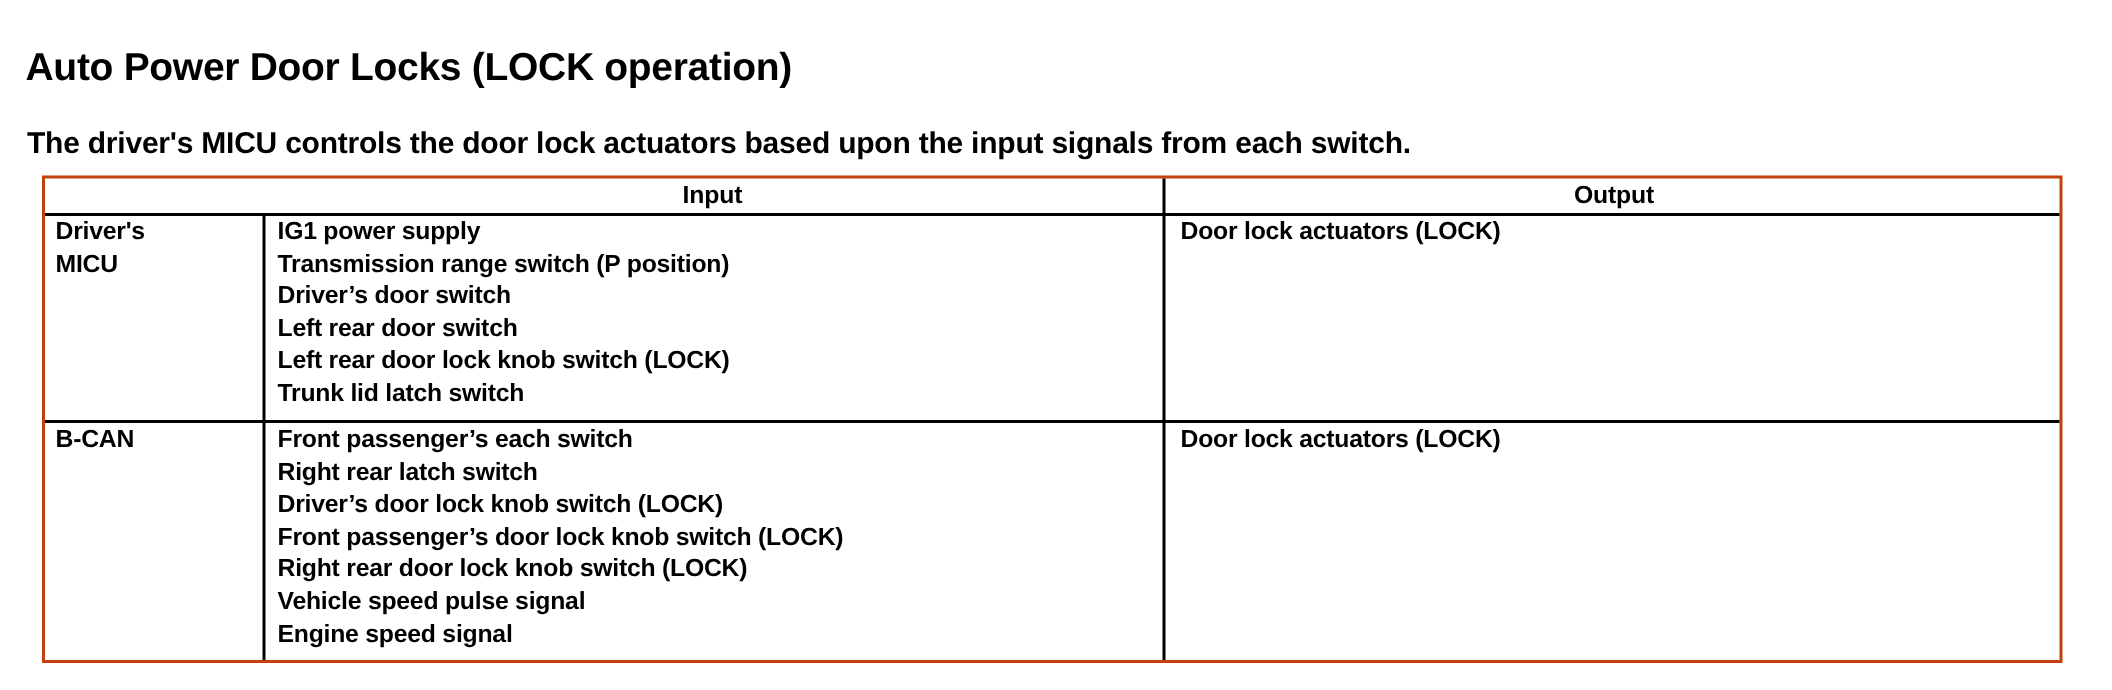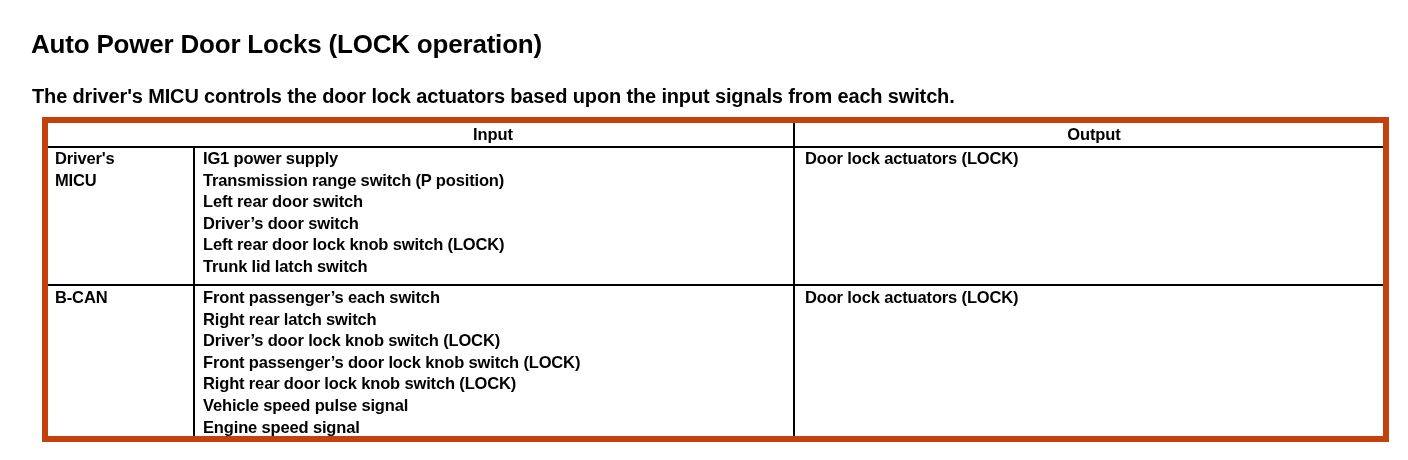--- a/index.html
+++ b/index.html
@@ -17,21 +17,20 @@
     overflow: hidden;
     position: relative;
   }
 
   .page {
     position: absolute;
     left: 0;
     top: 0;
     width: 1352px;
     height: 460px;
-    margin-left: 14px;
   }
 
   .page-title {
     position: absolute;
     left: 17px;
     top: 12px;
     font-size: 26px;
     font-weight: bold;
     letter-spacing: -0.2px;
     line-height: 30px;
@@ -49,21 +48,21 @@
     white-space: nowrap;
   }
 
   
   .spec-table {
     position: absolute;
     left: 28px;
     top: 117px;
     width: 1347px;
     height: 325px;
-    border: 6px solid #c2410c;
+    border: 2px solid #c2410c;
     box-sizing: border-box;
   }
 
   
   .vrule {
     position: absolute;
     top: 0;
     bottom: 0;
     width: 2px;
     background: #000;
@@ -154,22 +153,22 @@
       <ul>
         <li>Driver's</li>
         <li>MICU</li>
       </ul>
     </div>
 
     <div class="cell cell-input-1">
       <ul>
         <li>IG1 power supply</li>
         <li>Transmission range switch (P position)</li>
+        <li>Driver’s door switch</li>
         <li>Left rear door switch</li>
-        <li>Driver’s door switch</li>
         <li>Left rear door lock knob switch (LOCK)</li>
         <li>Trunk lid latch switch</li>
       </ul>
     </div>
 
     <div class="cell cell-output-1">
       <ul>
         <li>Door lock actuators (LOCK)</li>
       </ul>
     </div>

